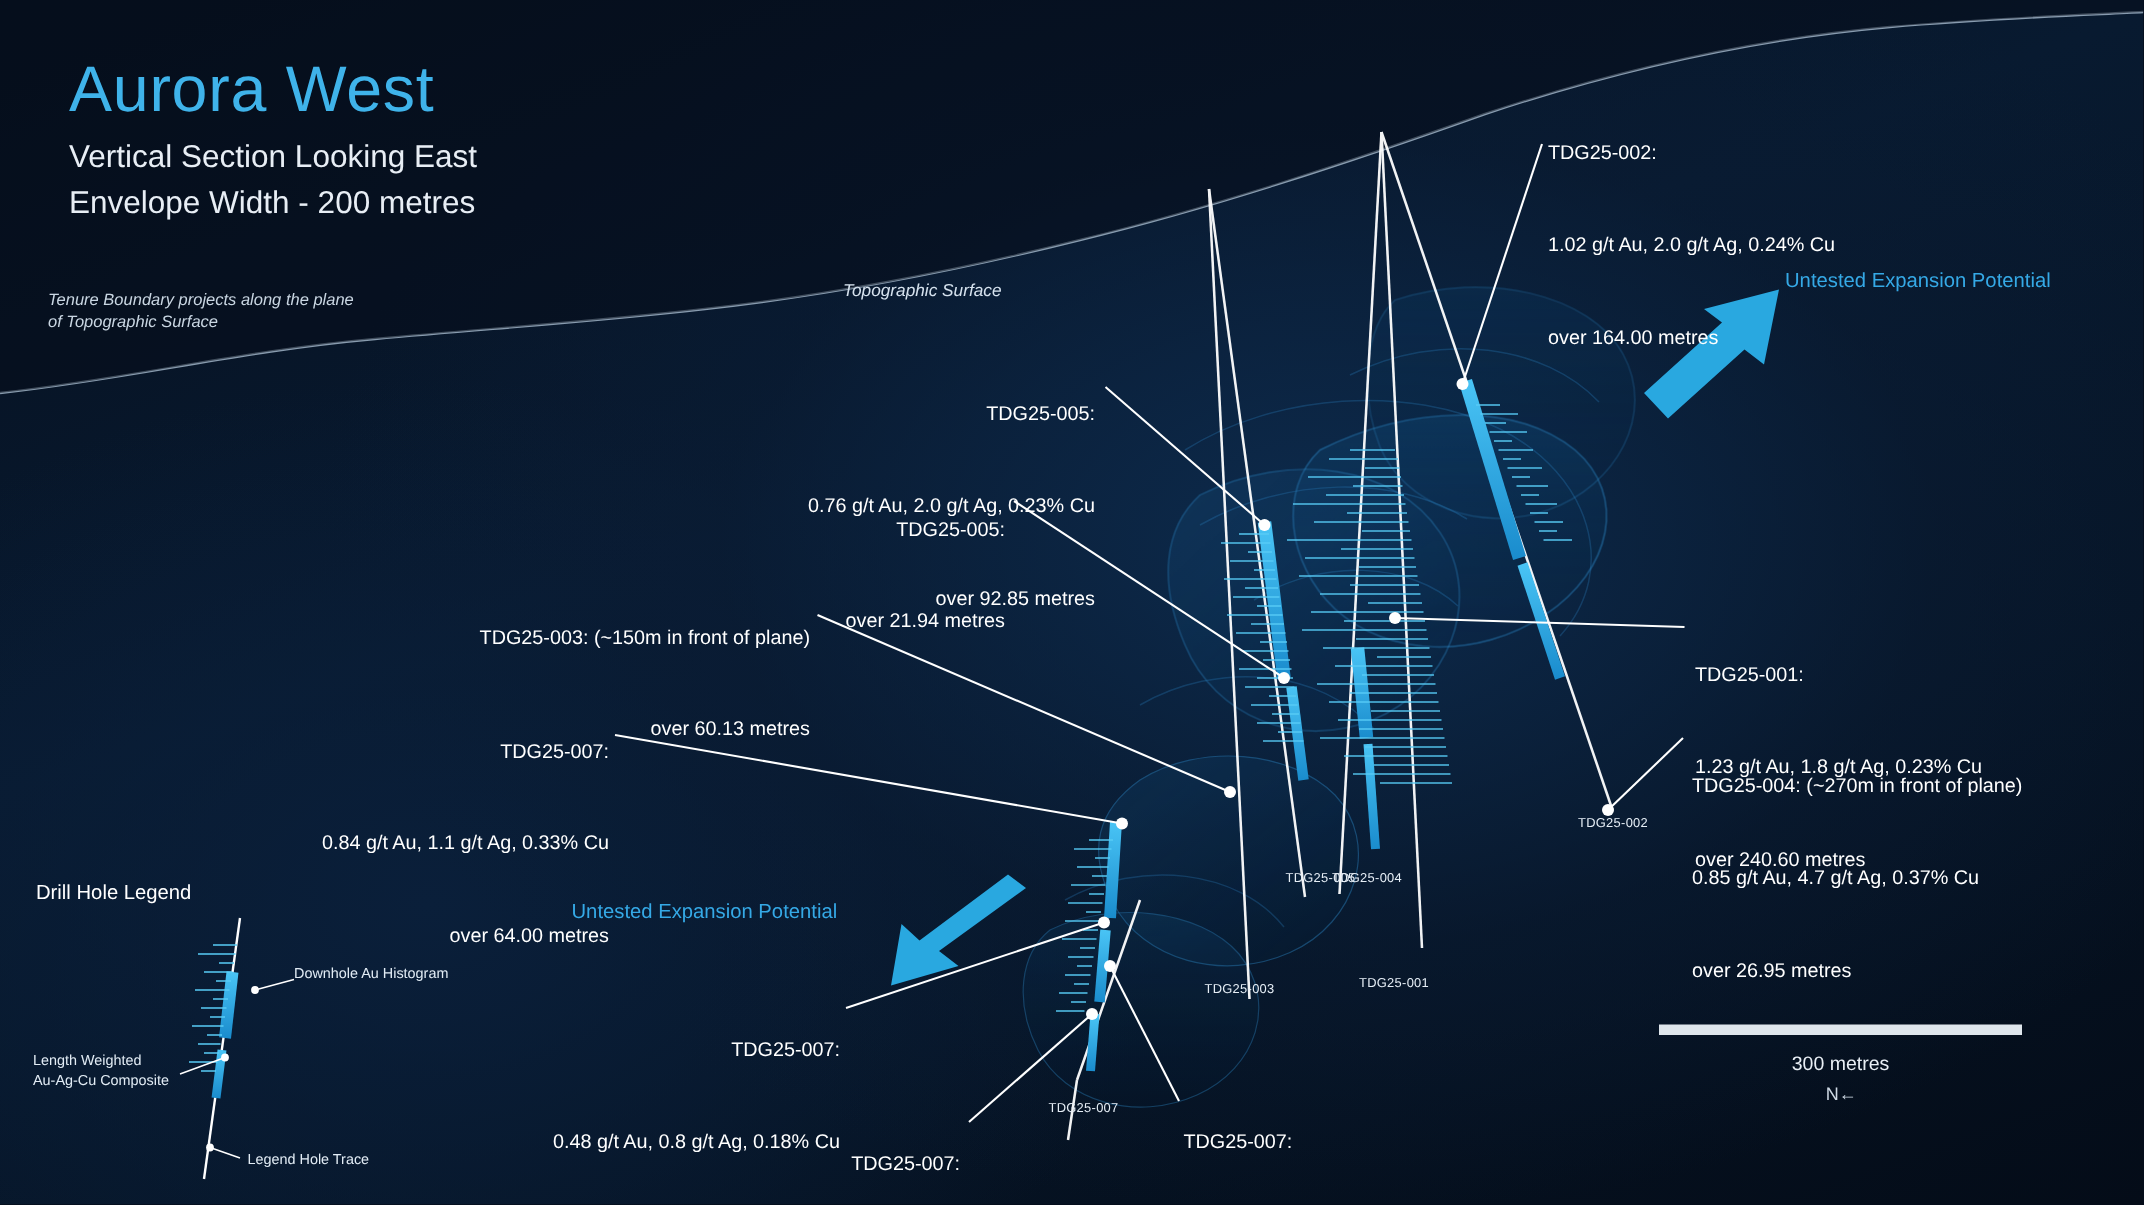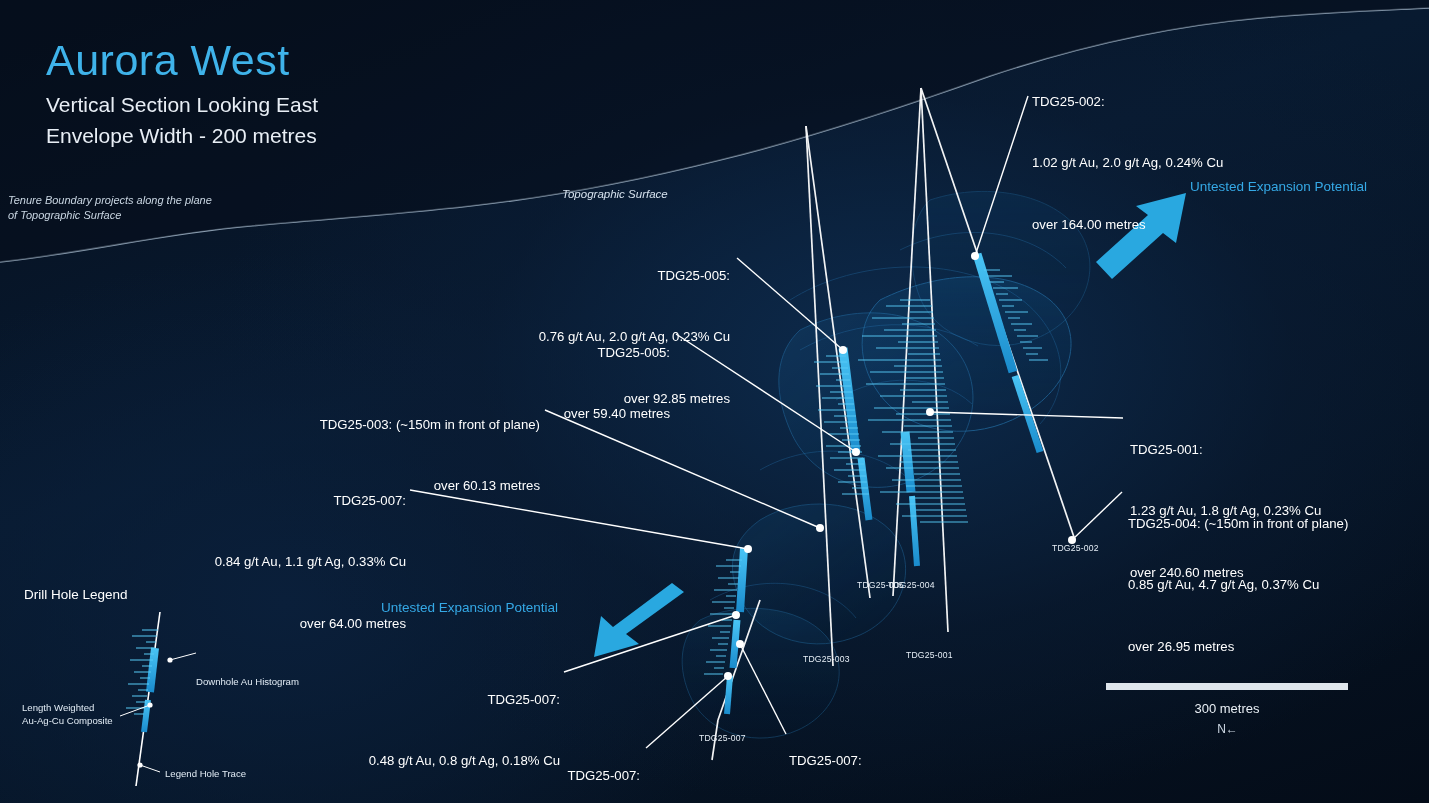--- a/index.html
+++ b/index.html
@@ -41,21 +41,21 @@
   }
   .title-sub {
     font-size: 21px;
     color: #e8eef5;
     line-height: 1.45;
     margin-top: 7px;
     font-weight: 400;
   }
   .tenure-note {
     position: absolute;
-    left: 8px;
+    left: 32px;
     top: 193px;
     width: 210px;
     font-size: 11px;
     font-style: italic;
     color: #c9d6e2;
     line-height: 1.35;
     z-index: 6;
   }
   .topo-label {
     position: absolute;
@@ -400,42 +400,42 @@
   </div>
 
   <div class="callout right" style="left:440px; top:225px; width:290px;">
     <span class="ln">TDG25-005:</span>
     <span class="ln">0.76 g/t Au, 2.0 g/t Ag, 0.23% Cu</span>
     <span class="ln">over 92.85 metres</span>
   </div>
 
   <div class="callout right" style="left:380px; top:302px; width:290px;">
     <span class="ln">TDG25-005:</span>
-    <span class="ln">over 59.40 metres</span>
+    <span class="ln">over 21.94 metres</span>
   </div>
 
   <div class="callout right" style="left:230px; top:374px; width:310px;">
     <span class="ln">TDG25-003: (~150m in front of plane)</span>
     <span class="ln">over 60.13 metres</span>
   </div>
 
   <div class="callout right" style="left:96px; top:450px; width:310px;">
     <span class="ln">TDG25-007:</span>
     <span class="ln">0.84 g/t Au, 1.1 g/t Ag, 0.33% Cu</span>
     <span class="ln">over 64.00 metres</span>
   </div>
 
   <div class="callout left" style="left:1130px; top:399px;">
     <span class="ln">TDG25-001:</span>
     <span class="ln">1.23 g/t Au, 1.8 g/t Ag, 0.23% Cu</span>
     <span class="ln">over 240.60 metres</span>
   </div>
 
   <div class="callout left" style="left:1128px; top:473px;">
-    <span class="ln">TDG25-004: (~150m in front of plane)</span>
+    <span class="ln">TDG25-004: (~270m in front of plane)</span>
     <span class="ln">0.85 g/t Au, 4.7 g/t Ag, 0.37% Cu</span>
     <span class="ln">over 26.95 metres</span>
   </div>
 
   <div class="callout right" style="left:260px; top:649px; width:300px;">
     <span class="ln">TDG25-007:</span>
     <span class="ln">0.48 g/t Au, 0.8 g/t Ag, 0.18% Cu</span>
     
   </div>
 
@@ -452,21 +452,21 @@
   </div>
 
   <div class="hole-tag" style="left:1052px; top:543px;">TDG25-002</div>
   <div class="hole-tag" style="left:888px; top:580px;">TDG25-004</div>
   <div class="hole-tag" style="left:857px; top:580px;">TDG25-005</div>
   <div class="hole-tag" style="left:906px; top:622px;margin-top:28px;">TDG25-001</div>
   <div class="hole-tag" style="left:803px; top:654px;">TDG25-003</div>
   <div class="hole-tag" style="left:699px; top:733px;">TDG25-007</div>
 
   <div class="legend-title">Drill Hole Legend</div>
-  <div class="legend-label" style="left:196px; top:676px;">Downhole Au Histogram</div>
+  <div class="legend-label" style="left:196px; top:644px;">Downhole Au Histogram</div>
   <div class="legend-label" style="left:22px; top:702px; white-space:pre-line;">Length Weighted
 Au-Ag-Cu Composite</div>
   <div class="legend-label" style="left:165px; top:768px;">Legend Hole Trace</div>
 
   <div class="scalebar"></div>
   <div class="scale-text">300 metres</div>
   <div class="north-text">
     <span>N</span><span class="arrow">←</span>
   </div>
 

